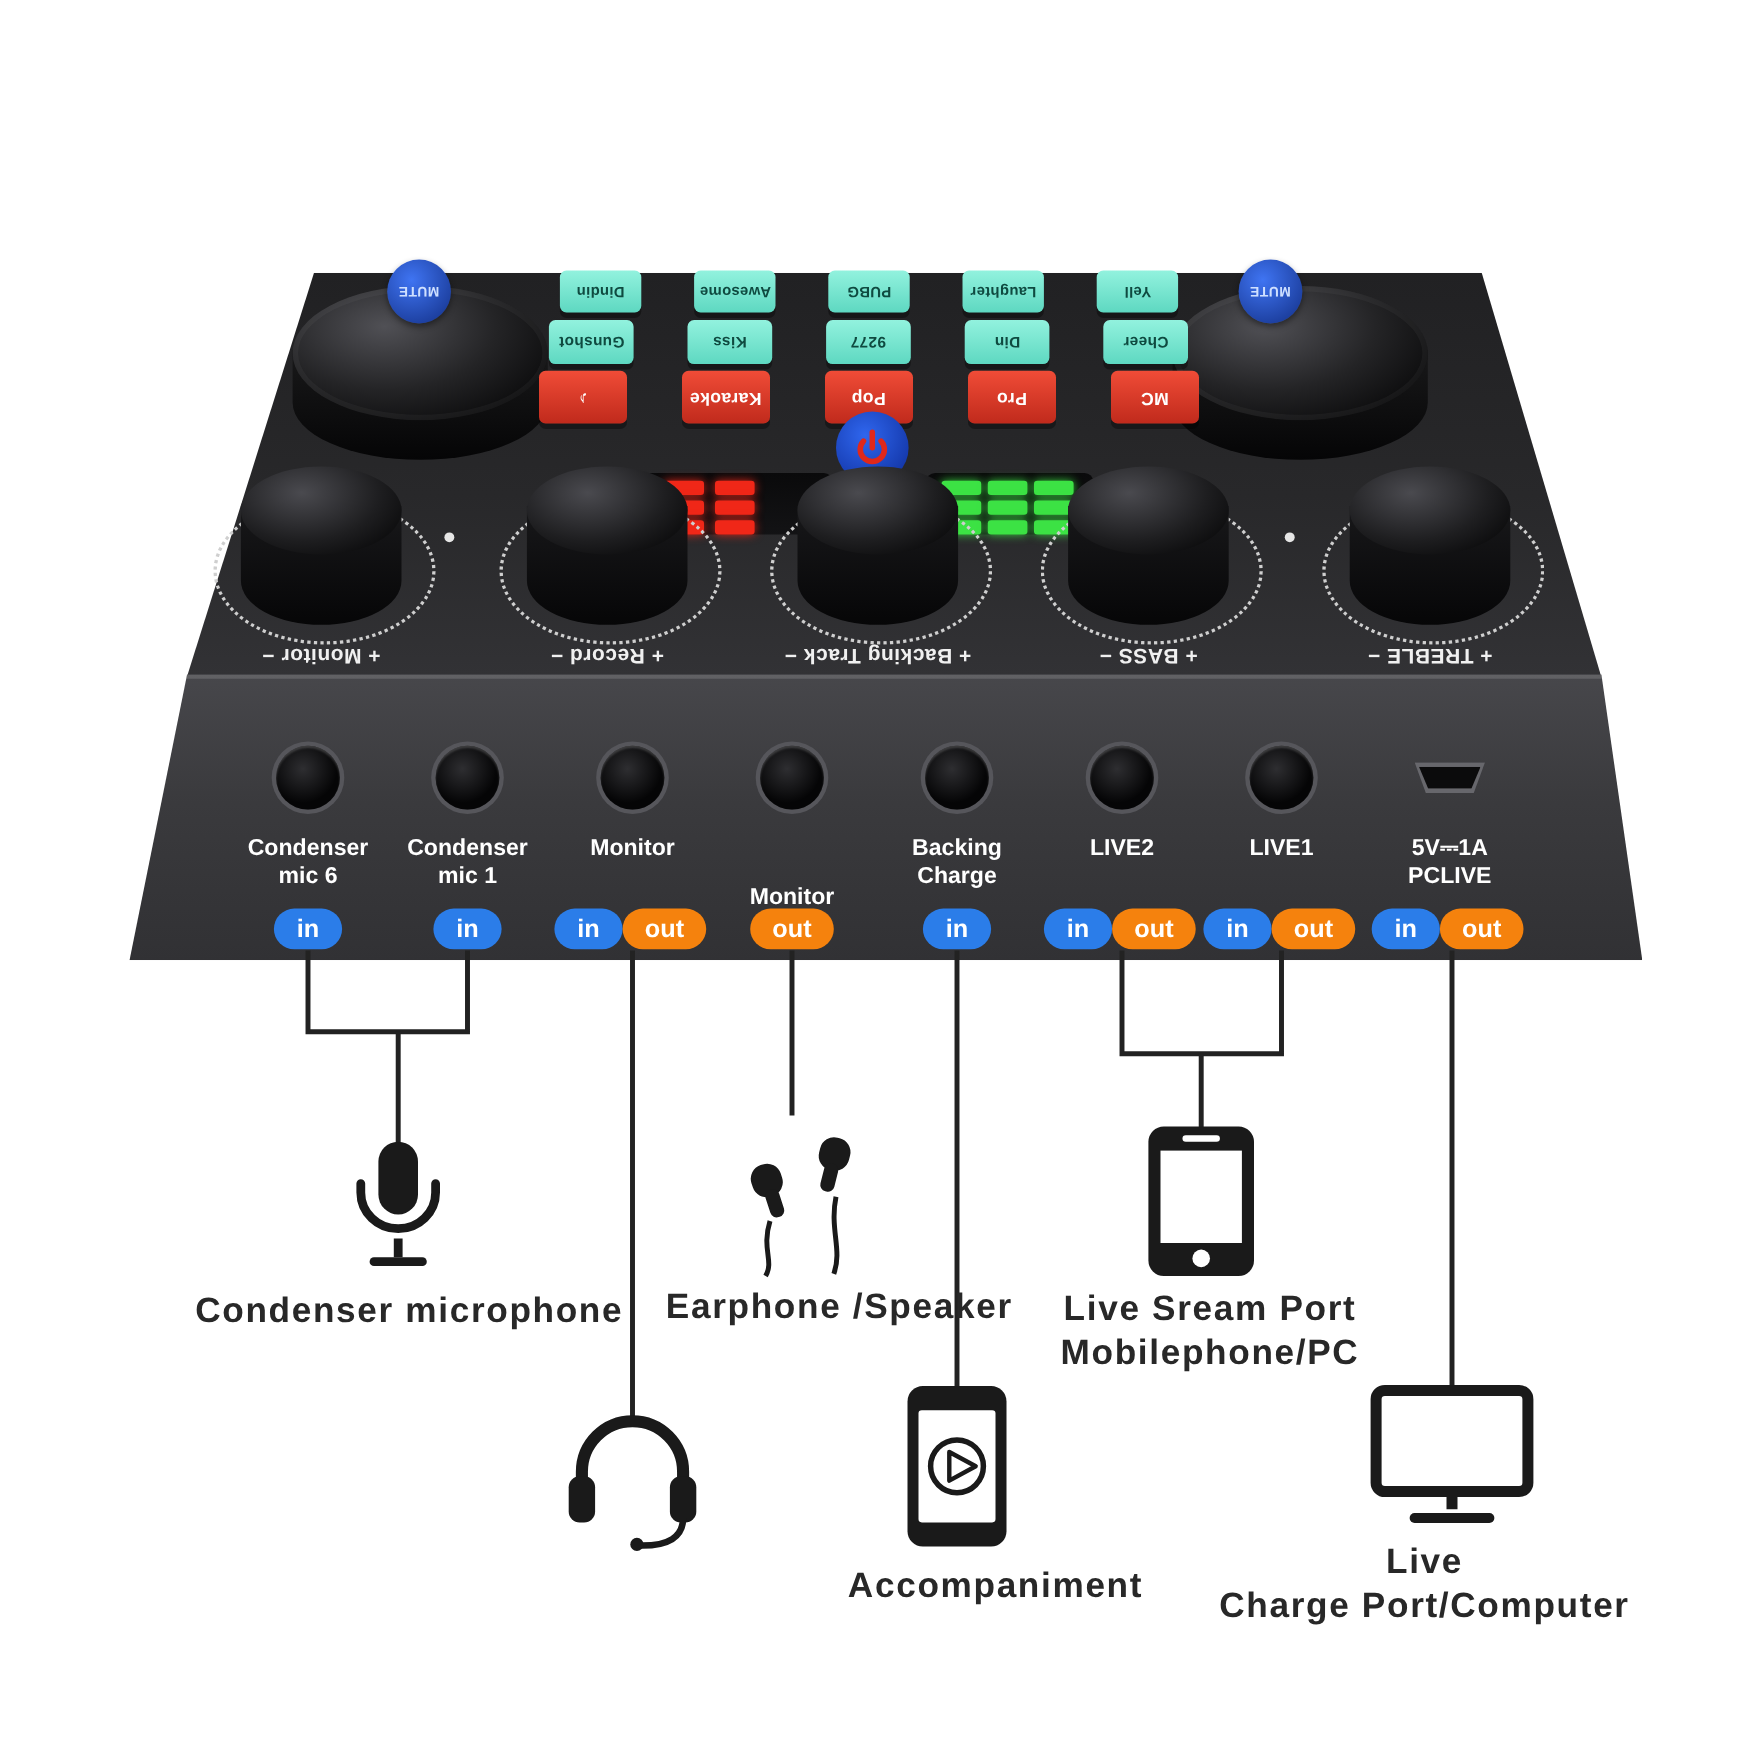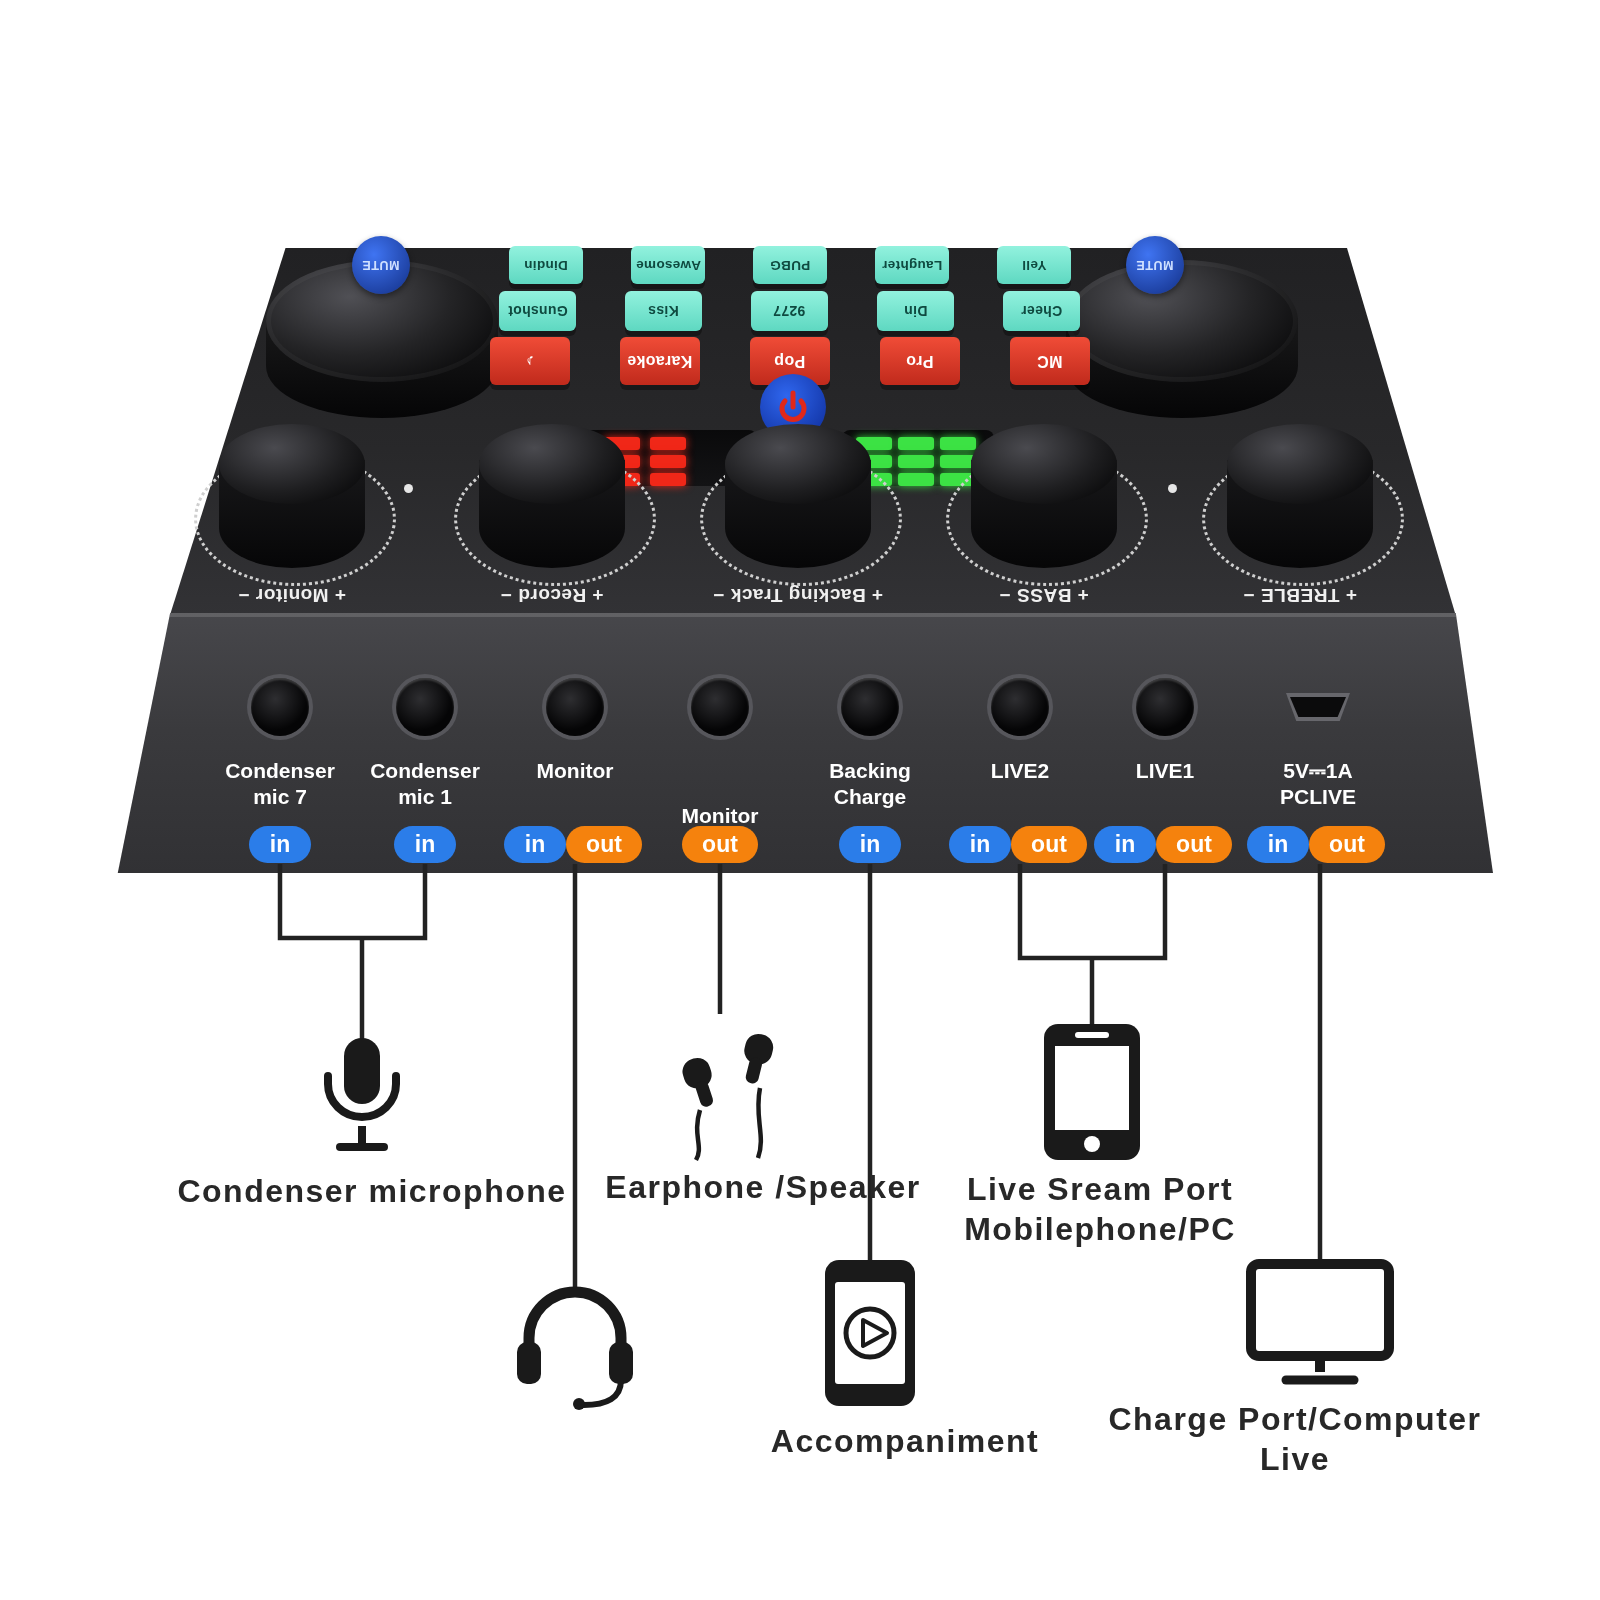--- a/index.html
+++ b/index.html
@@ -201,21 +201,21 @@
   <div class="abs jack" style="left:691px;top:678px"></div>
   <div class="abs jack" style="left:841px;top:678px"></div>
   <div class="abs jack" style="left:991px;top:678px"></div>
   <div class="abs jack" style="left:1136px;top:678px"></div>
   <div class="abs usb" style="left:1286px;top:693px">
       <div class="usb-inner"></div>
     </div>
 
   <div class="abs port-label" style="left:195px;top:758px">
     <span>Condenser</span>
-    <span>mic 7</span>
+    <span>mic 6</span>
     </div>
   <div class="abs port-label" style="left:340px;top:758px">
     <span>Condenser</span>
     <span>mic 1</span>
     </div>
   <div class="abs port-label" style="left:490px;top:758px">
     <span>Monitor</span>
     <span></span>
     </div>
   <div class="abs port-label" style="left:635px;top:803px">
@@ -323,17 +323,17 @@
 
 
   <div class="abs conn-label" style="left:900px;top:1170px;width:400px">
     <span>Live Sream Port</span>
     <span>Mobilephone/PC</span>
     </div>
 
   <div class="abs conn-label" style="left:705px;top:1422px;width:400px">Accompaniment</div>
 
   <div class="abs conn-label" style="left:1075px;top:1400px;width:440px">
+    <span>Live</span>
     <span>Charge Port/Computer</span>
-    <span>Live</span>
     </div>
 
 </div>
 
 </body></html>

